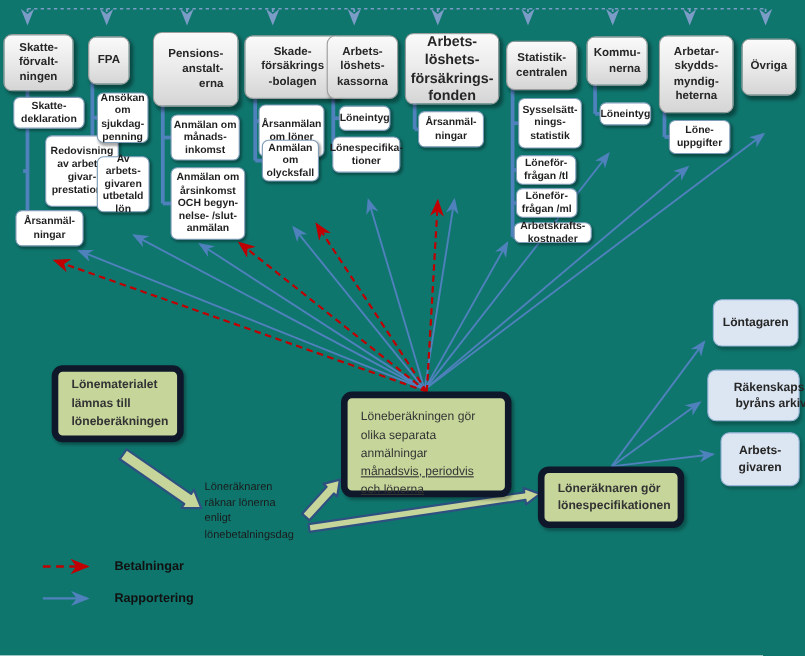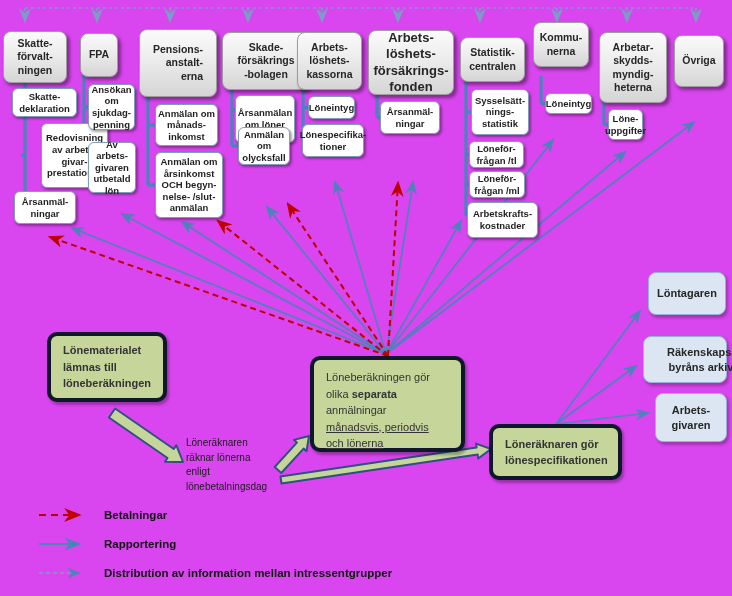--- a/index.html
+++ b/index.html
@@ -1,34 +1,34 @@
 <!DOCTYPE html>
 <html><head>
 <meta charset="utf-8">
 <style>
   html,body{margin:0;padding:0;background:#ffffff;}
   *{box-sizing:border-box;}
   body{font-family:"Liberation Sans","DejaVu Sans",sans-serif;}
-  #stage{position:relative;width:732px;height:596px;background:#d946ef;overflow:hidden;}
+  #stage{position:relative;width:732px;height:596px;background:#0f766e;overflow:hidden;}
   #arrow-layer{position:absolute;left:0;top:0;width:732px;height:596px;}
   .node{position:absolute;display:flex;align-items:center;justify-content:center;
         text-align:center;white-space:pre-line;color:#1f1f1f;}
   .org-box{background:linear-gradient(180deg,#fafafa 0%,#ececec 45%,#d5d5d5 100%);
         border:1px solid #9d9d9d;border-radius:8px;font-weight:bold;font-size:10.5px;
         line-height:1.25;box-shadow:2.5px 3px 3.5px rgba(0,0,0,0.40);color:#262626;}
   .org-box.big{font-size:13px;line-height:1.25;}
   .sub-box{background:#ffffff;border:1px solid #7f9db9;border-radius:6px;font-weight:bold;
         font-size:9.5px;line-height:1.22;box-shadow:1.5px 2px 2.5px rgba(0,0,0,0.35);}
-  .green-box{background:#c6d69b;border:4px solid #0f172a;border-radius:10px;
+  .green-box{background:#c6d69b;border:6px solid #0f172a;border-radius:10px;
         box-shadow:2px 2.5px 3px rgba(0,0,0,0.30);font-size:11px;color:#333;}
   .green-box.bold{font-weight:bold;line-height:1.5;justify-content:flex-start;
         text-align:left;padding-left:12px;}
   .green-box.central{line-height:1.5;justify-content:flex-start;align-items:flex-start;
         text-align:left;padding:9px 8px 6px 12px;display:block;}
-  .green-box.central .b{font-weight:bold;}
+  .green-box.central .b{font-weight:normal;}
   .green-box.central .u{text-decoration:underline;}
   .blue-box{background:#dce6f2;border:1px solid #95b3d7;border-radius:8px;font-weight:bold;
         font-size:11px;line-height:1.35;box-shadow:2px 2.5px 3px rgba(0,0,0,0.25);color:#262626;}
   .note-text{position:absolute;font-size:10px;font-weight:normal;line-height:1.45;
         white-space:pre-line;color:#1a1a1a;}
   #legend{position:absolute;left:36px;top:504px;}
   .legend-row{display:flex;align-items:center;height:21px;margin-bottom:8px;}
   .legend-row svg{flex:0 0 auto;}
   .legend-label{margin-left:14px;font-size:11.5px;font-weight:bold;color:#111;}
 </style>
@@ -173,30 +173,30 @@
 ningar</div>
       <div class="node org-box" style="left: 460px; top: 37px; width: 65px; height: 45px;">Statistik-
 centralen</div>
       <div class="node sub-box" style="left: 471px; top: 89px; width: 58px; height: 46px;">Sysselsätt-
 nings-
 statistik</div>
       <div class="node sub-box" style="left: 469px; top: 141px; width: 55px; height: 27px;">Löneför-
 frågan /tl</div>
       <div class="node sub-box" style="left: 469px; top: 171px; width: 56px; height: 27px;">Löneför-
 frågan /ml</div>
-      <div class="node sub-box" style="left: 467px; top: 202px; width: 71px; height: 36px;">Arbetskrafts-
+      <div class="node sub-box" style="left: 467px; top: 202px; width: 71px; height: 19px;">Arbetskrafts-
 kostnader</div>
-      <div class="node org-box" style="left: 533px; top: 22px; width: 56px; height: 45px;">Kommu-
+      <div class="node org-box" style="left: 533px; top: 33px; width: 56px; height: 45px; text-align: right;">Kommu-
 nerna</div>
       <div class="node sub-box" style="left: 545px; top: 93px; width: 47px; height: 21px;">Löneintyg</div>
       <div class="node org-box" style="left: 599px; top: 32px; width: 68px; height: 71px;">Arbetar-
 skydds-
 myndig-
 heterna</div>
-      <div class="node sub-box" style="left: 608px; top: 109px; width: 35px; height: 31px;">Löne-
+      <div class="node sub-box" style="left: 608px; top: 109px; width: 56px; height: 31px;">Löne-
 uppgifter</div>
       <div class="node org-box" style="left: 674px; top: 35px; width: 50px; height: 52px;">Övriga</div>
       <div class="node green-box bold" style="left: 47px; top: 332px; width: 120px; height: 70px;">Lönematerialet
 lämnas  till
 löneberäkningen</div>
       <div class="node green-box central" style="left: 310px; top: 356px; width: 155px; height: 96px;"><span>Löneberäkningen gör
 olika </span><span class="b ">separata</span><span>
 anmälningar
 </span><span class="u">månadsvis, periodvis
 och lönerna</span></div>
@@ -219,20 +219,14 @@
         <line id="lg-line-0" x1="3" y1="7" x2="43" y2="7" stroke="#c00000" stroke-width="2.2" stroke-dasharray="7 5" marker-end="url(#mRed)"></line>
       </svg>
       <span class="legend-label">Betalningar</span>
     </div>
     <div class="legend-row">
       <svg width="54" height="14">
         <line id="lg-line-1" x1="3" y1="7" x2="43" y2="7" stroke="#4f81bd" stroke-width="2" marker-end="url(#mBlue)"></line>
       </svg>
       <span class="legend-label">Rapportering</span>
     </div>
-    <div class="legend-row">
-      <svg width="54" height="14">
-        <line id="lg-line-2" x1="3" y1="7" x2="43" y2="7" stroke="#7a9cc6" stroke-width="1.6" stroke-dasharray="4 3" marker-end="url(#mBlue)"></line>
-      </svg>
-      <span class="legend-label">Distribution av information mellan intressentgrupper</span>
-    </div>
   </div>
 </div>
 
 </body></html>

